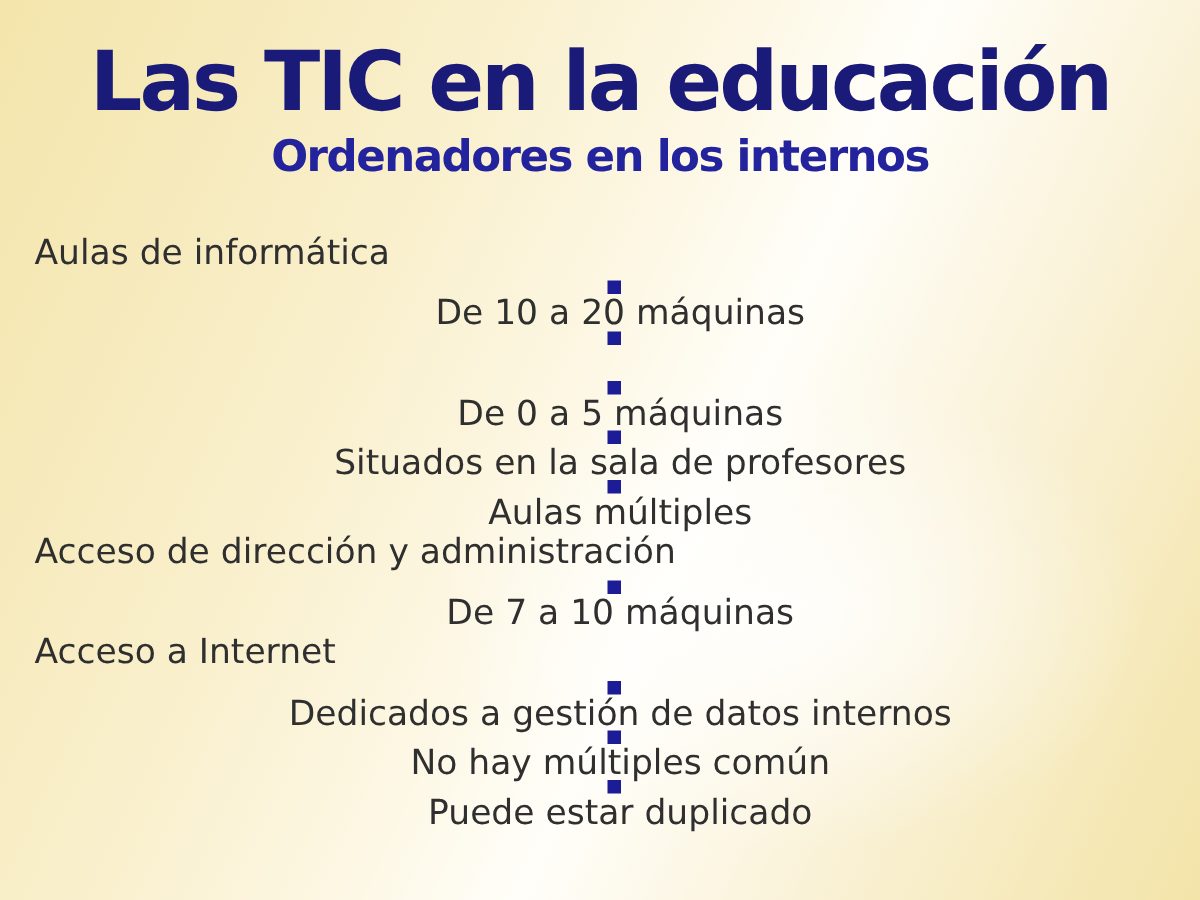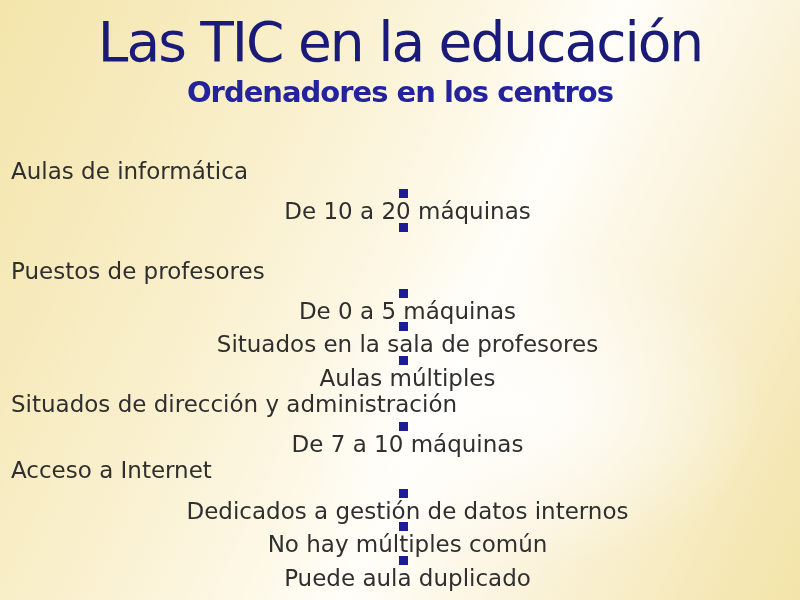--- a/index.html
+++ b/index.html
@@ -8,40 +8,40 @@
     width: 800px;
     height: 600px;
     overflow: hidden;
     font-family: "DejaVu Sans", "Liberation Sans", sans-serif;
     background:
       radial-gradient(ellipse 42% 38% at 66% 68%, rgba(255,255,255,0.85), rgba(255,255,255,0) 70%),
       linear-gradient(115deg, var(--bg-gold) 0%, var(--bg-cream) 30%, #fdf8e6 48%, var(--bg-white) 58%, #faf2d8 75%, #f5e8b6 92%, #f3e4a9 100%);
   }
   .title {
     margin: 0;
-    padding-top: 8px;
+    padding-top: 20px;
     text-align: center;
     font-size: 55px;
-    font-weight: 400;
+    font-weight: 700;
     letter-spacing: -2px;
     line-height: 68px;
     color: var(--title-color);
   }
   .subtitle {
     margin: 0;
     text-align: center;
     font-size: 29px;
     font-weight: 700;
     letter-spacing: -1px;
     line-height: 33px;
     color: var(--subtitle-color);
   }
   .outline {
-    margin-top: 45px;
-    padding-left: 2px;
+    margin-top: 31px;
+    padding-left: 14px;
   }
   .row {
     display: flex;
     align-items: center;
     height: 33.3px;
     font-size: 23px;
     color: var(--body-color);
     white-space: nowrap;
   }
   .row.lvl1 { padding-left: 9px; }
@@ -54,63 +54,60 @@
     margin-top: 2px;
     background: var(--bullet-color);
     flex: 0 0 auto;
   }
 </style>
 </head>
 <body>
 
 <div class="slide" style="--title-color: #1a1a78; --subtitle-color: #23239e; --body-color: #2f2f2f; --bullet-color: #1c1c96; --bg-gold: #f3e5ab; --bg-cream: #f9efcb; --bg-white: #fffef9;">
   <h1 class="title">Las TIC en la educación</h1>
-  <h2 class="subtitle">Ordenadores en los centros</h2>
+  <h2 class="subtitle">Ordenadores en los internos</h2>
   <div class="outline">
       <div class="row lvl1">
         <span class="txt">Aulas de informática</span>
       </div>
       <div class="row lvl2">
         <span class="bullet"></span>
         <span class="txt">De 10 a 20 máquinas</span>
       </div>
       <div class="row lvl2">
         <span class="bullet"></span>
-      </div>
-      <div class="row lvl1">
-        <span class="txt">Puestos de profesores</span>
       </div>
       <div class="row lvl2">
         <span class="bullet"></span>
         <span class="txt">De 0 a 5 máquinas</span>
       </div>
       <div class="row lvl2">
         <span class="bullet"></span>
         <span class="txt">Situados en la sala de profesores</span>
       </div>
       <div class="row lvl2">
         <span class="bullet"></span>
         <span class="txt">Aulas múltiples</span>
       </div>
       <div class="row lvl1">
-        <span class="txt">Situados de dirección y administración</span>
+        <span class="txt">Acceso de dirección y administración</span>
       </div>
       <div class="row lvl2">
         <span class="bullet"></span>
         <span class="txt">De 7 a 10 máquinas</span>
       </div>
       <div class="row lvl1">
         <span class="txt">Acceso a Internet</span>
       </div>
       <div class="row lvl2">
         <span class="bullet"></span>
         <span class="txt">Dedicados a gestión de datos internos</span>
       </div>
       <div class="row lvl2">
         <span class="bullet"></span>
         <span class="txt">No hay múltiples común</span>
       </div>
       <div class="row lvl2">
         <span class="bullet"></span>
-        <span class="txt">Puede aula duplicado</span>
+        <span class="txt">Puede estar duplicado</span>
       </div>
     </div>
 </div>
 
 </body></html>

